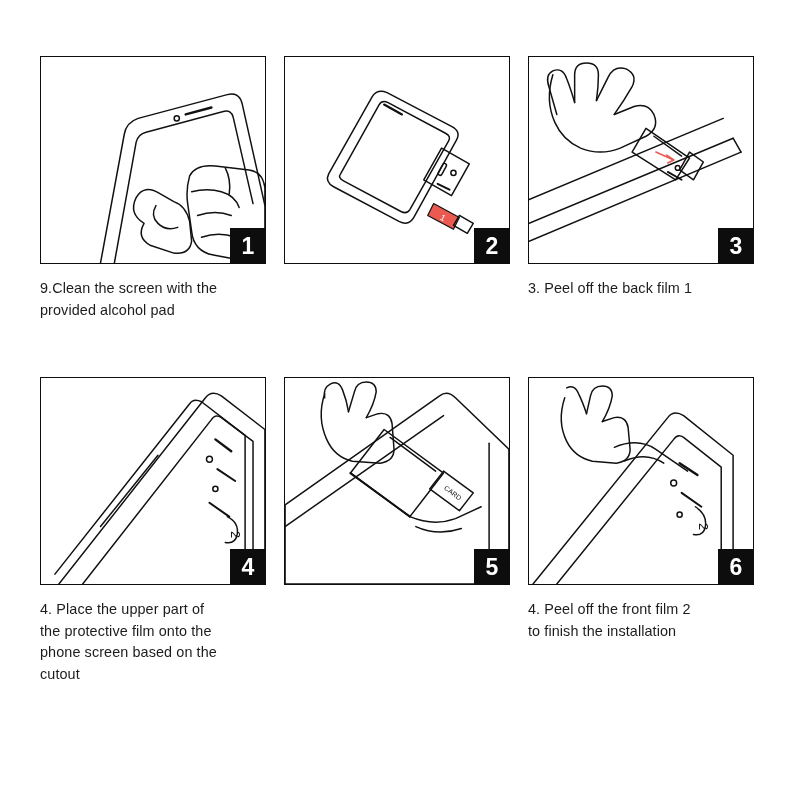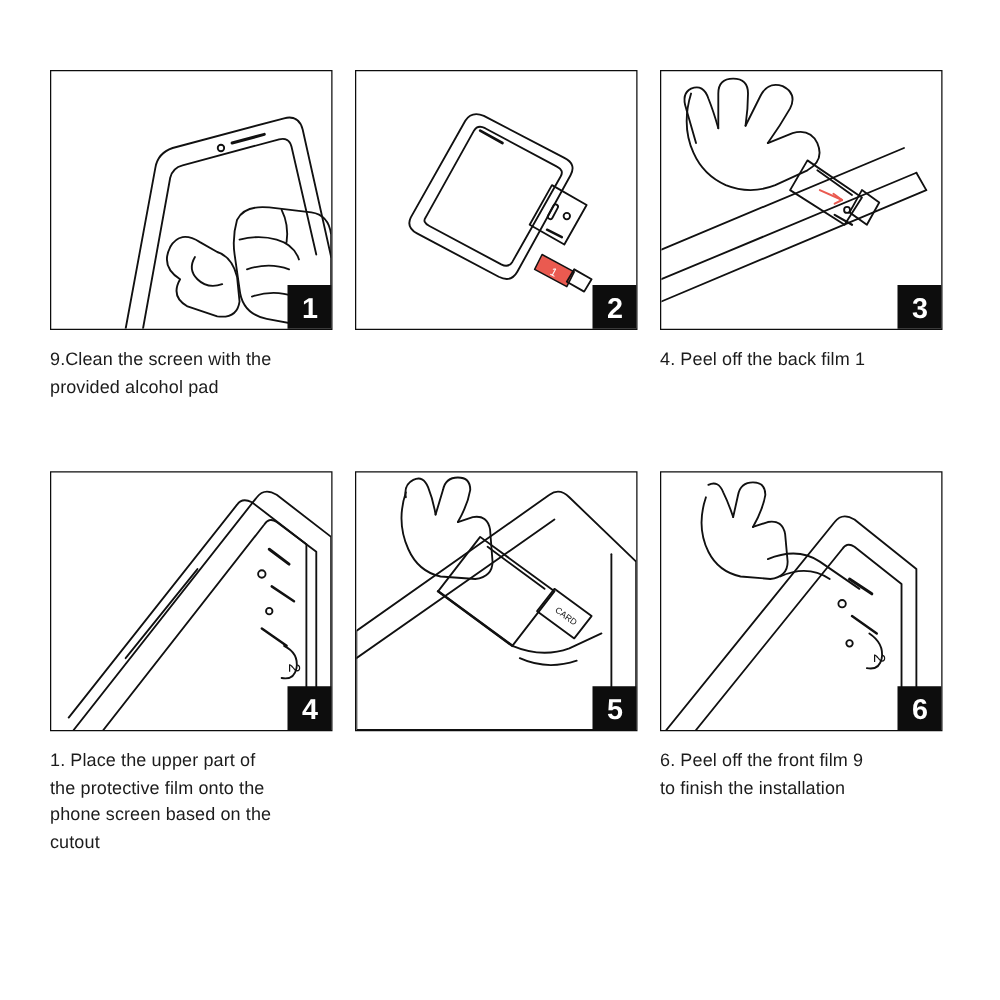--- a/index.html
+++ b/index.html
@@ -153,21 +153,21 @@
             <path d="M140 116 L154 124" stroke-width="1.8"></path>
 
             <path d="M128 96 L146 104" stroke="#ea5a50" stroke-width="1.6"></path>
             <path d="M146 104 L139 99 M146 104 L140 107" stroke="#ea5a50" stroke-width="1.6"></path>
 
             <path d="M162 96 L176 106 L166 124 L152 114 Z"></path>
           </g>
         </svg>
         <div class="badge">3</div>
       </div>
-      <div class="caption">4. Peel off the back film 1</div>
+      <div class="caption">3. Peel off the back film 1</div>
     </div>
   </div>
 
   <div class="grid row2" style="margin-top:56px;">
 
     <div class="step">
       <div class="panel">
         <svg viewBox="0 0 226 208" xmlns="http://www.w3.org/2000/svg">
           <g fill="none" stroke="#111" stroke-width="1.5" stroke-linejoin="round" stroke-linecap="round">
 
@@ -182,21 +182,21 @@
 
             <path d="M14 198 L150 26 Q154 20 162 24 L206 58 L206 198"></path>
             <path d="M60 150 L118 78"></path>
 
             <path d="M188 140 Q200 146 198 158 Q196 168 186 166"></path>
             <text x="194" y="160" font-family="Liberation Sans, sans-serif" font-size="13" fill="#111" stroke="none" text-anchor="middle" transform="rotate(90 194 158)">2</text>
           </g>
         </svg>
         <div class="badge">4</div>
       </div>
-      <div class="caption">1. Place the upper part of
+      <div class="caption">4. Place the upper part of
 the protective film onto the
 phone screen based on the
 cutout</div>
     </div>
 
     <div class="step">
       <div class="panel">
         <svg viewBox="0 0 226 208" xmlns="http://www.w3.org/2000/svg">
           <g fill="none" stroke="#111" stroke-width="1.5" stroke-linejoin="round" stroke-linecap="round">
 
@@ -243,17 +243,17 @@
 
             <path d="M86 70 Q110 60 128 72 L160 94"></path>
             <path d="M96 84 Q118 74 136 86"></path>
 
             <path d="M168 130 Q180 138 178 150 Q176 160 166 158"></path>
             <text x="174" y="152" font-family="Liberation Sans, sans-serif" font-size="13" fill="#111" stroke="none" text-anchor="middle" transform="rotate(90 174 150)">2</text>
           </g>
         </svg>
         <div class="badge">6</div>
       </div>
-      <div class="caption">6. Peel off the front film 9
+      <div class="caption">4. Peel off the front film 2
 to finish the installation</div>
     </div>
   </div>
 </div>
 
 </body></html>

